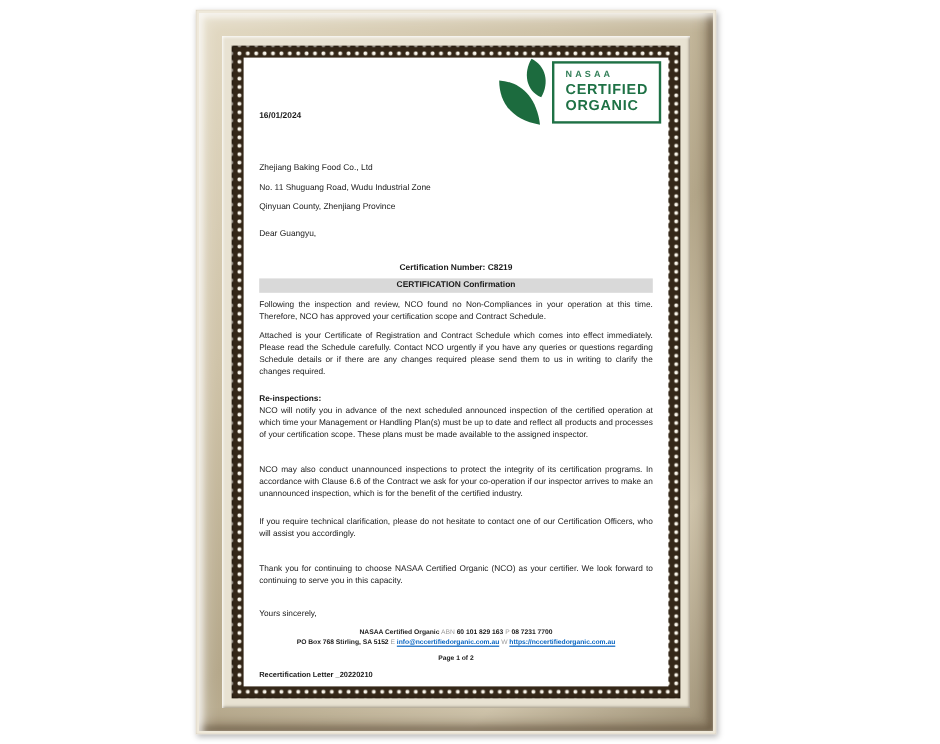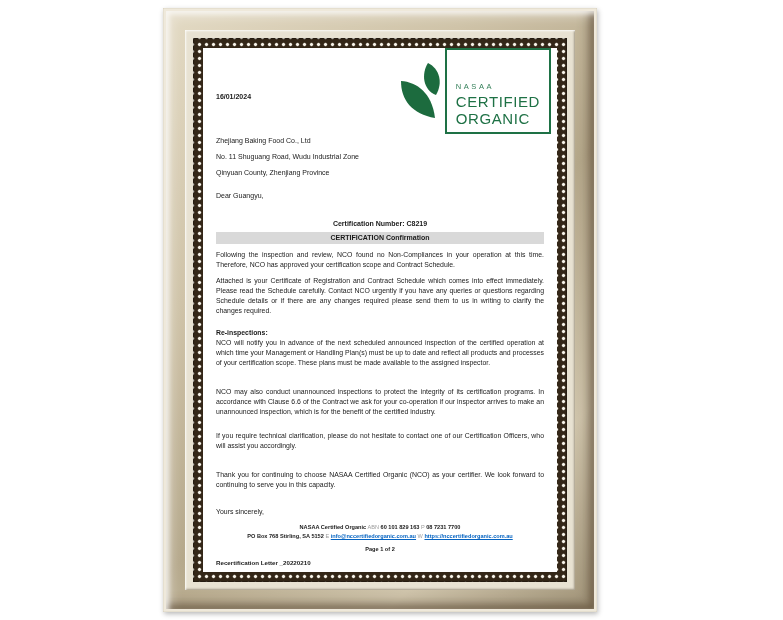--- a/index.html
+++ b/index.html
@@ -50,22 +50,22 @@
     overflow:hidden;
   }
 
   
   .logo { position:absolute; top:0; right:6px; display:flex; align-items:center; }
   .logo svg { display:block; }
   .logo-box {
     border:2px solid #1e7145; padding:4px 9px 5px 9px; margin-left:2px;
     display:flex; flex-direction:column; justify-content:center;
   }
-  .logo-org { color:#35805a; font-size:7.5px; letter-spacing:2.6px; font-weight:normal;margin-top:28px; }
-  .logo-cert { color:#1e7145; font-size:15px; font-weight:normal; letter-spacing:0.6px; line-height:1.15; }
+  .logo-org { color:#35805a; font-size:7.5px; letter-spacing:2.6px; font-weight:bold; }
+  .logo-cert { color:#1e7145; font-size:12px; font-weight:bold; letter-spacing:0.6px; line-height:1.15; }
 
   .date-line { font-weight:bold; font-size:7px; }
   .address-block { margin-top:31px; }
   .address-block div { line-height:16px; font-size:7px; }
   .salutation { margin-top:7px; font-size:7px; line-height:16px; }
 
   .cert-number { margin-top:15px; text-align:center; font-weight:bold; font-size:7px; }
   .confirm-bar {
     margin-top:3px; background:#d9d9d9; text-align:center; font-weight:bold;
     font-size:7px; padding:1px 0;

